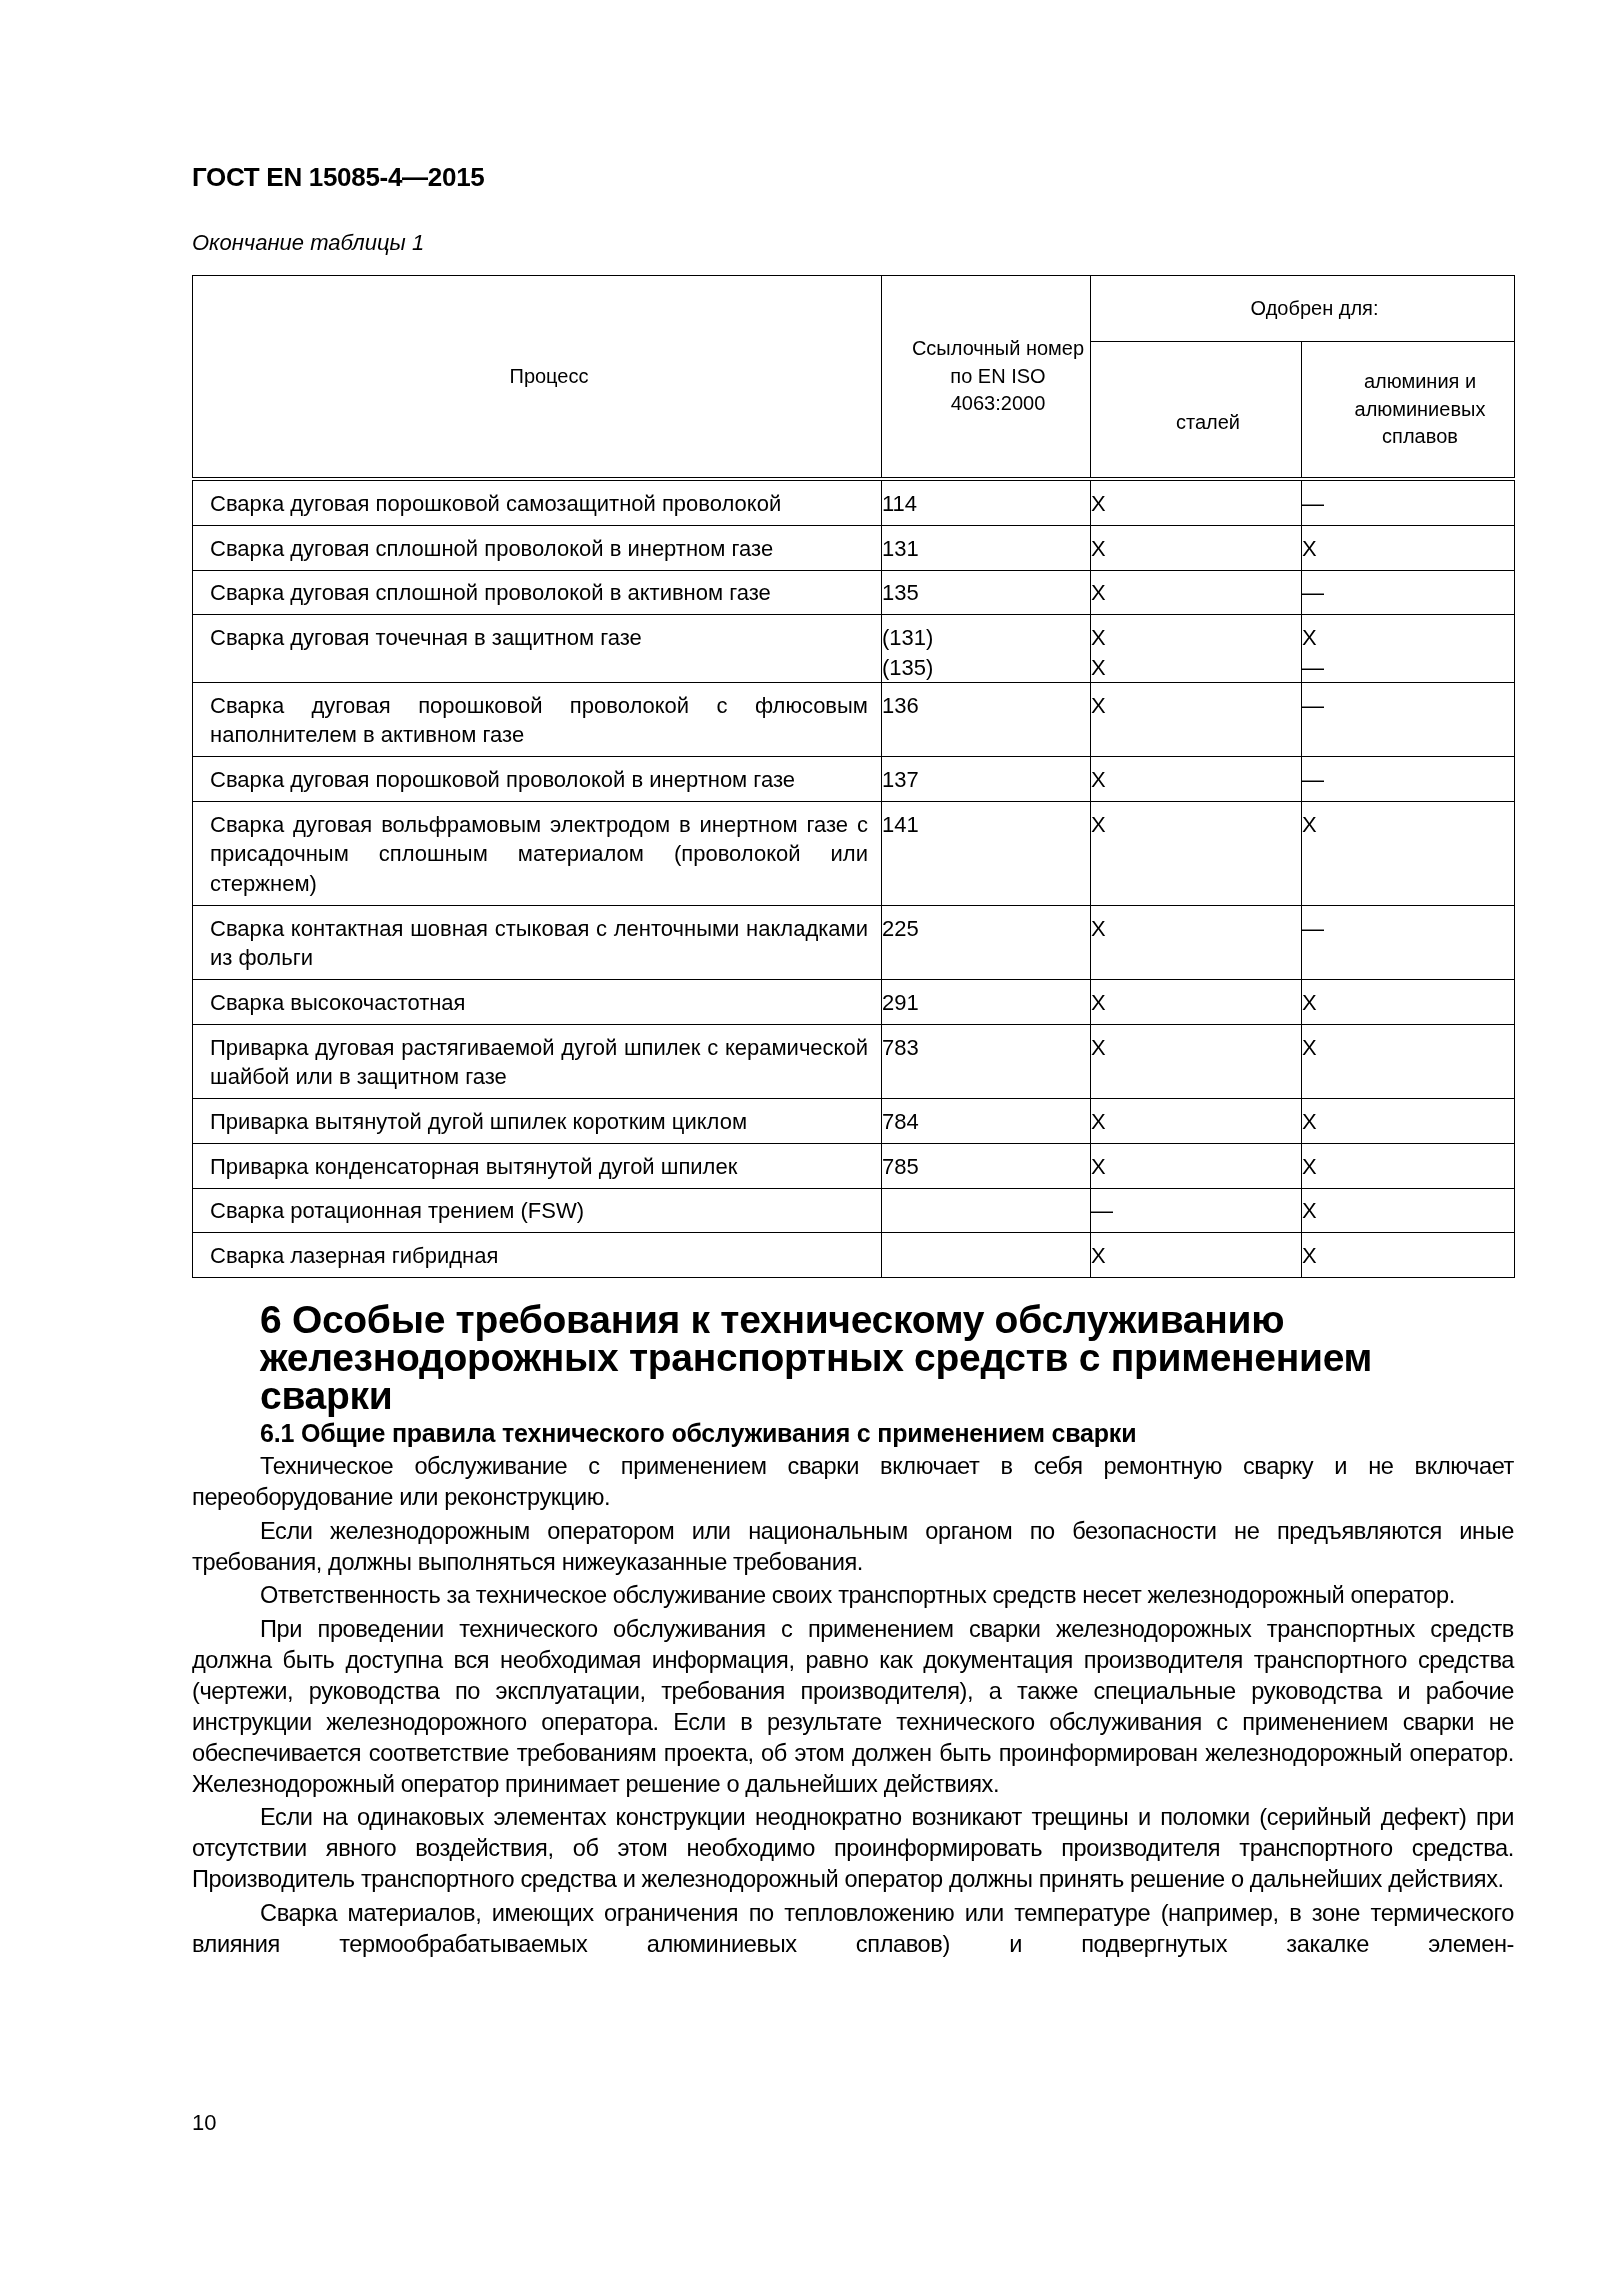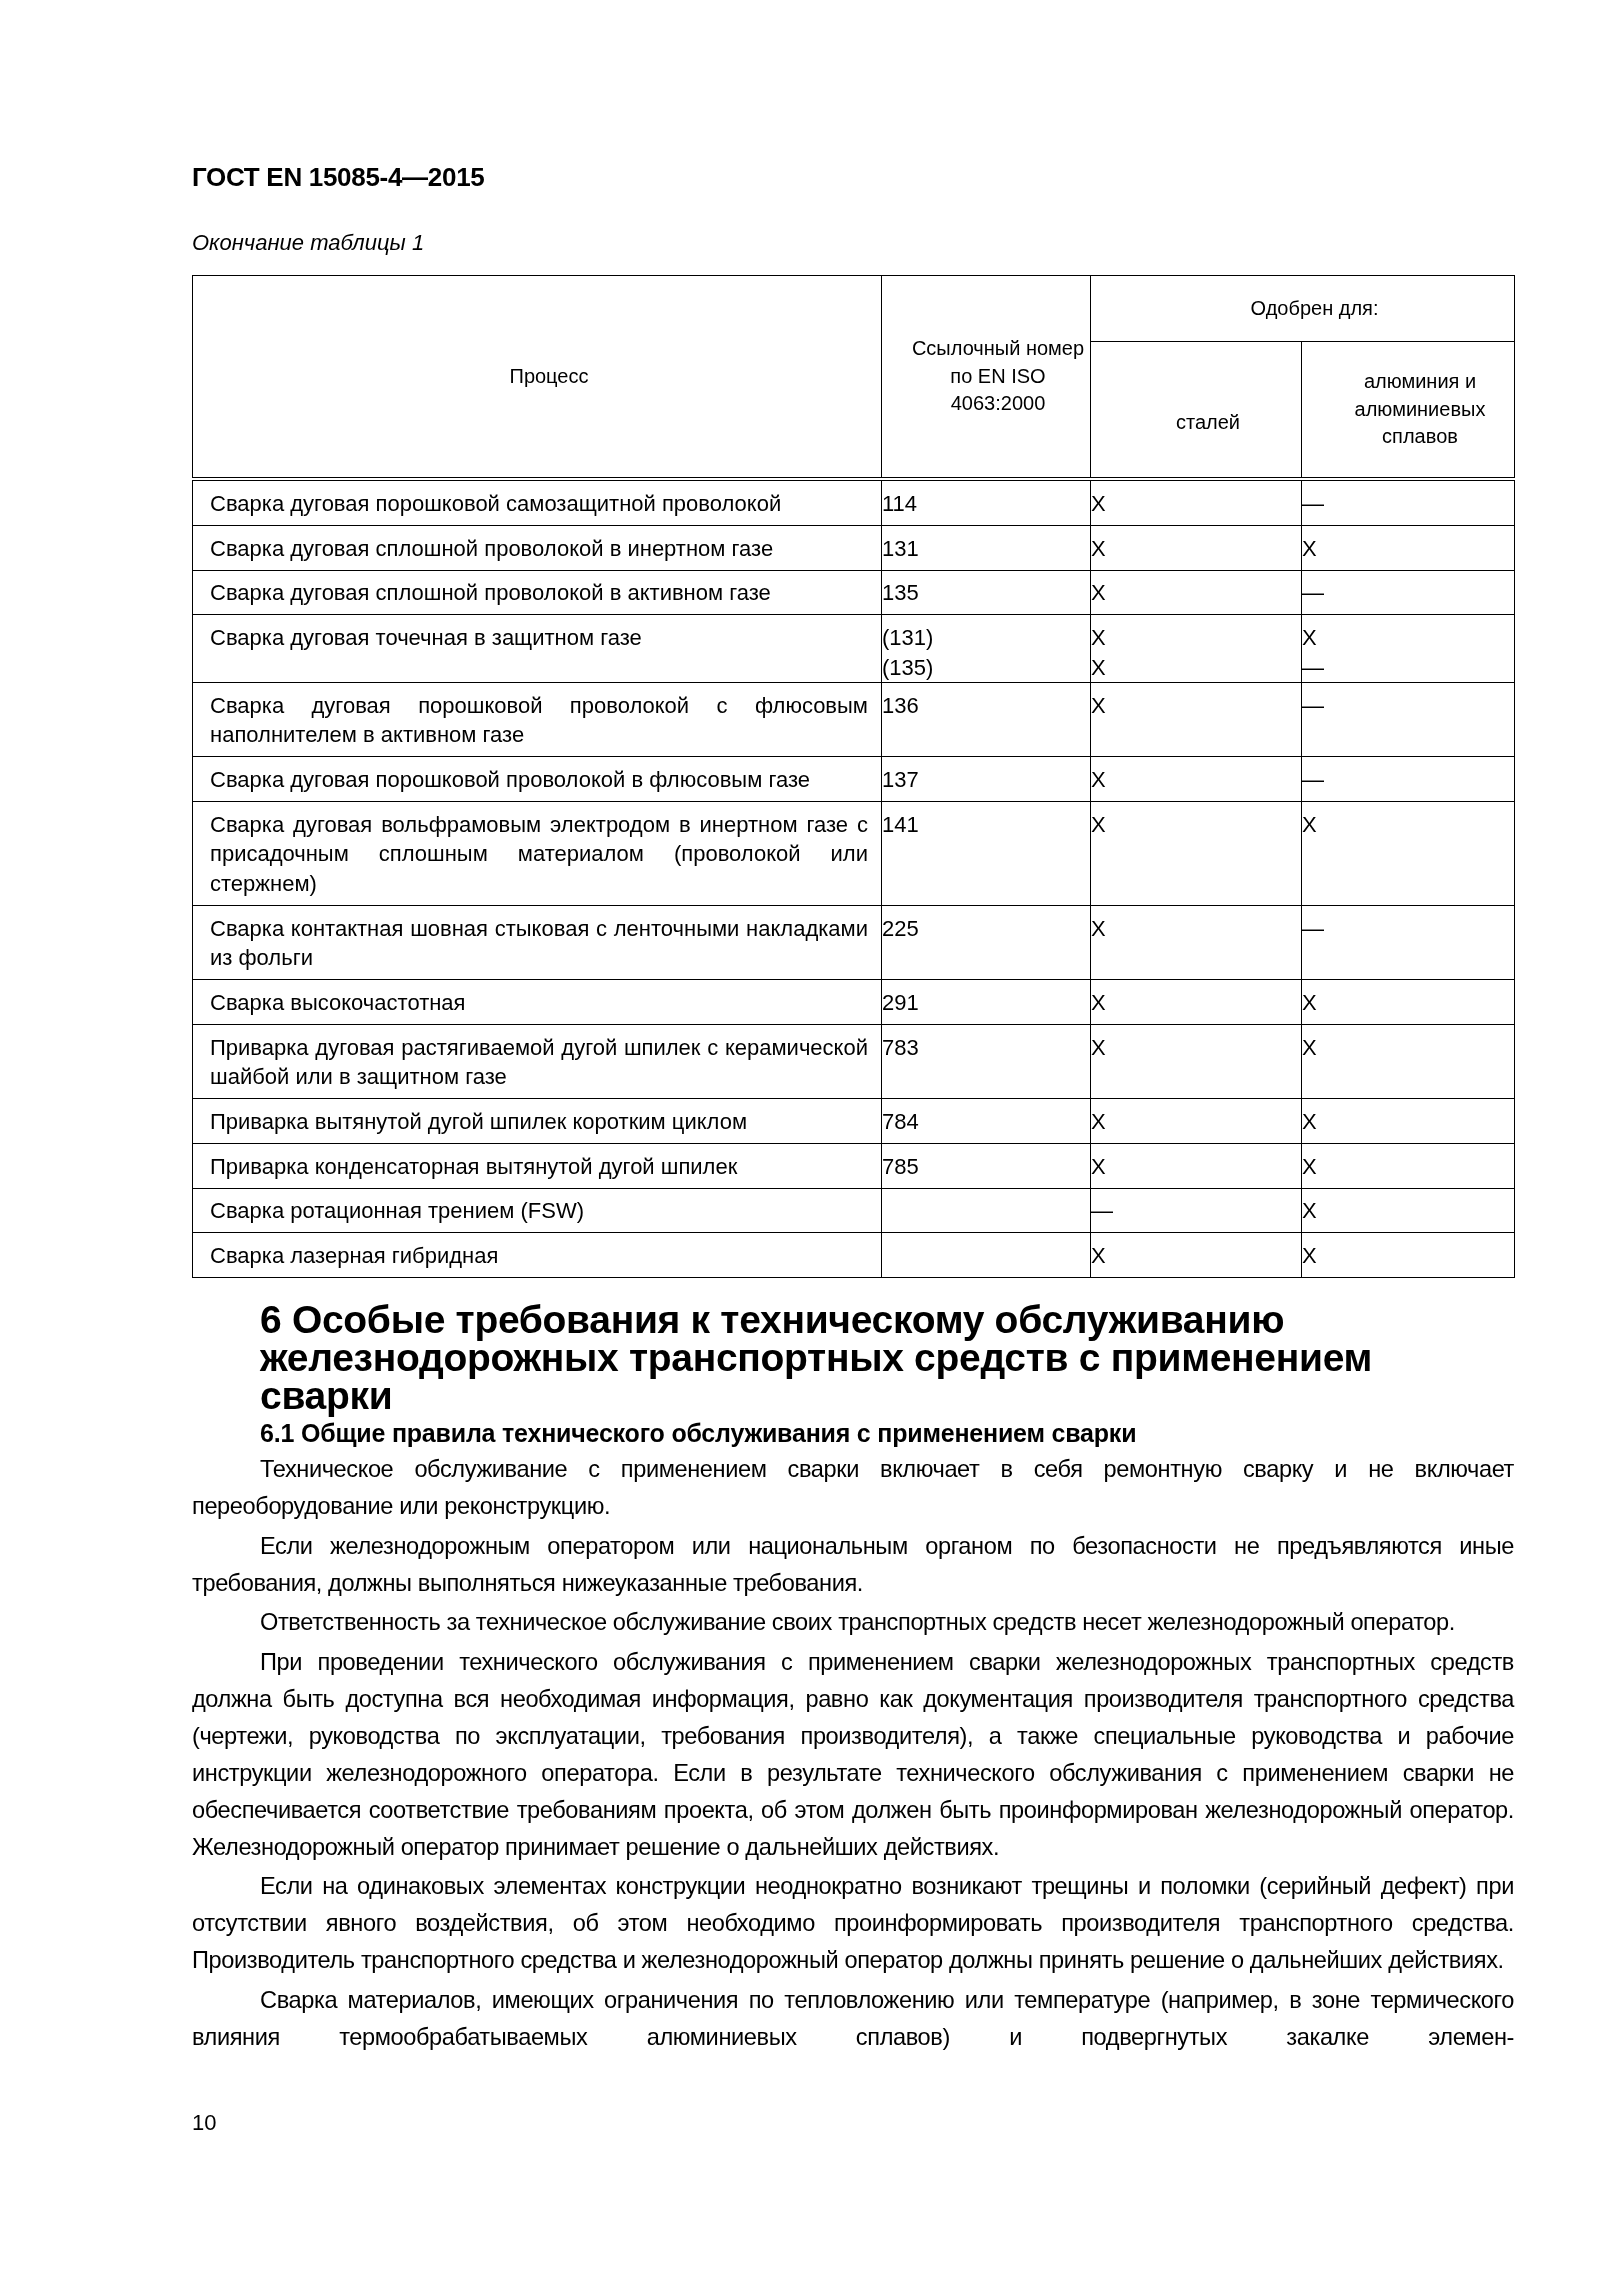--- a/index.html
+++ b/index.html
@@ -39,21 +39,21 @@
   .section-heading {
     position: absolute; left: 260px; top: 1301px; width: 1243px;
     font-size: 39px; font-weight: bold; line-height: 38px; letter-spacing: -0.3px;
   }
   .subsection-heading {
     position: absolute; left: 260px; top: 1419px;
     font-size: 25px; font-weight: bold; letter-spacing: -0.2px;
   }
   .body-text {
     position: absolute; left: 192px; top: 1451px; width: 1322px;
-    font-size: 23.6px; line-height: 37px; letter-spacing: -0.4px;
+    font-size: 23.6px; line-height: 31px; letter-spacing: -0.4px;
   }
   .body-text p { margin: 0 0 2.6px 0; text-indent: 68px; text-align: justify; }
   .page-number {
     position: absolute; left: 192px; top: 2110px; font-size: 22px;
   }
 </style>
 </head>
 <body>
 
 <div class="doc-code">ГОСТ EN 15085-4—2015</div>
@@ -143,21 +143,21 @@
           <span class="cell-line">136</span>
         </td>
         <td class="mark">
           <span class="cell-line">X</span>
         </td>
         <td class="mark">
           <span class="cell-line">—</span>
         </td>
       </tr>
       <tr>
-        <td class="proc">Сварка дуговая порошковой проволокой в флюсовым газе</td>
+        <td class="proc">Сварка дуговая порошковой проволокой в инертном газе</td>
         <td class="num">
           <span class="cell-line">137</span>
         </td>
         <td class="mark">
           <span class="cell-line">X</span>
         </td>
         <td class="mark">
           <span class="cell-line">—</span>
         </td>
       </tr>

